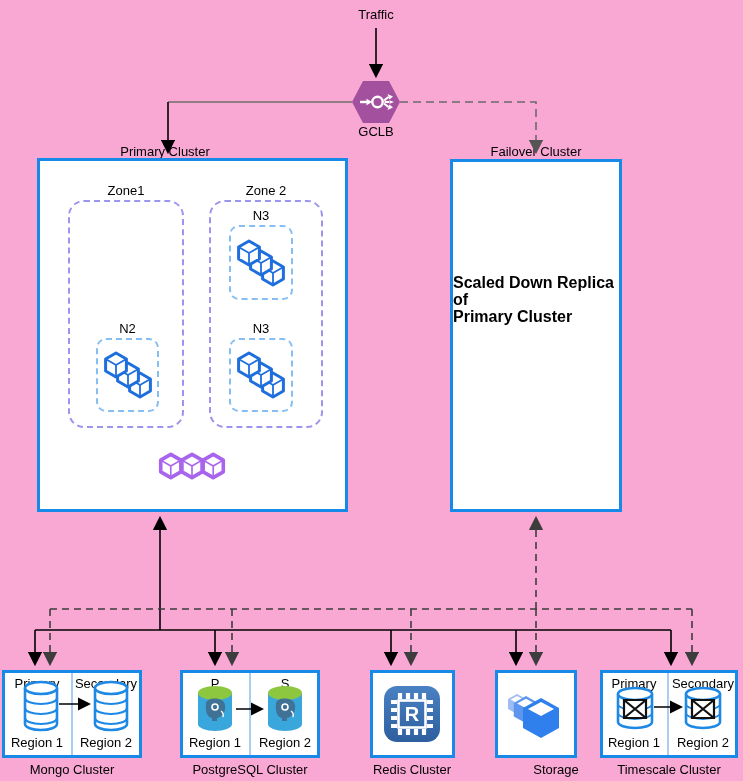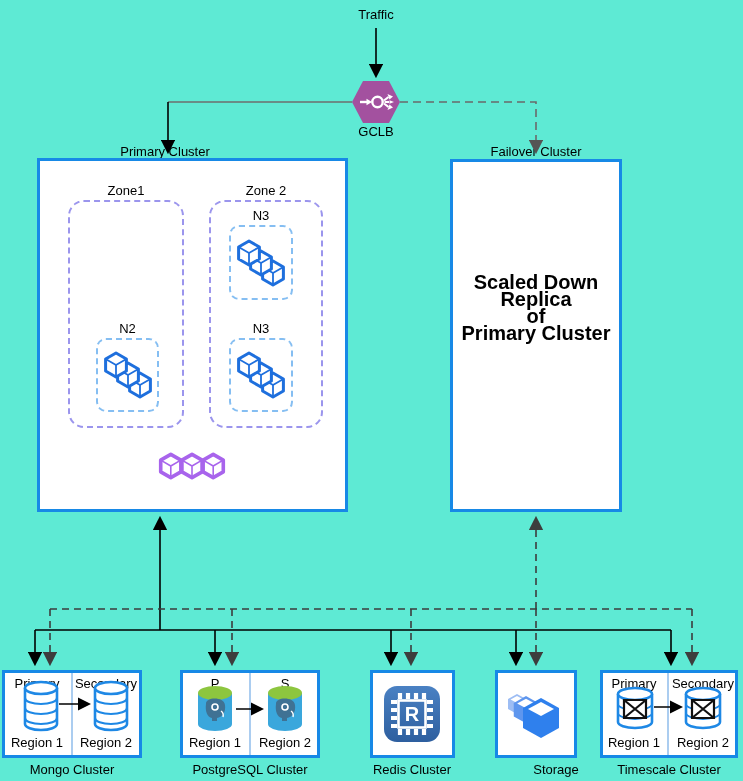--- a/index.html
+++ b/index.html
@@ -1,27 +1,27 @@
 <!DOCTYPE html>
 <html><head>
 <meta charset="utf-8">
 <style>
   html,body{margin:0;padding:0;background:#fff;}
-  .stage{position:relative;width:743px;height:781px;background:#5eead4;overflow:hidden;
+  .stage{position:relative;width:743px;height:781px;background:#f9a8d4;overflow:hidden;
          font-family:"Liberation Sans",sans-serif;color:#000;}
   .abs{position:absolute;}
   .lbl{position:absolute;transform:translateX(-50%);font-size:13px;white-space:nowrap;text-align:center;}
   .cluster-box{position:absolute;border:3px solid #1789e6;background:#fff;box-sizing:border-box;}
   .zone{position:absolute;border:2px dashed #9b95ed;border-radius:16px;box-sizing:border-box;}
   .zone-label{position:absolute;top:-19px;left:50%;transform:translateX(-50%);font-size:13px;white-space:nowrap;}
   .node{position:absolute;border:2px dashed #85bef2;border-radius:10px;box-sizing:border-box;background:#fff;}
   .node-label{position:absolute;top:-19px;left:50%;transform:translateX(-50%);font-size:13px;white-space:nowrap;}
   .node-icon{position:absolute;left:50%;top:50%;transform:translate(-50%,-50%);}
-  .failover-text{position:absolute;left:0;right:0;top:112px;text-align:center;font-weight:bold;
-                 font-size:20px;line-height:17px;}
+  .failover-text{position:absolute;left:0;right:0;top:112px;font-weight:bold;
+                 font-size:16px;line-height:17px;}
   .failover-text span{display:block;}
   .store-box{position:absolute;border:3px solid #1789e6;background:#fff;box-sizing:border-box;}
   .divider{position:absolute;top:0;bottom:0;width:2px;background:#abcdf0;}
   .role{position:absolute;top:3px;transform:translateX(-50%);font-size:13px;white-space:nowrap;}
   .region{position:absolute;top:62px;transform:translateX(-50%);font-size:13px;white-space:nowrap;}
   .caption{position:absolute;transform:translateX(-50%);font-size:13px;white-space:nowrap;}
   svg.connectors{position:absolute;left:0;top:0;pointer-events:none;}
 </style>
 </head>
 <body>

